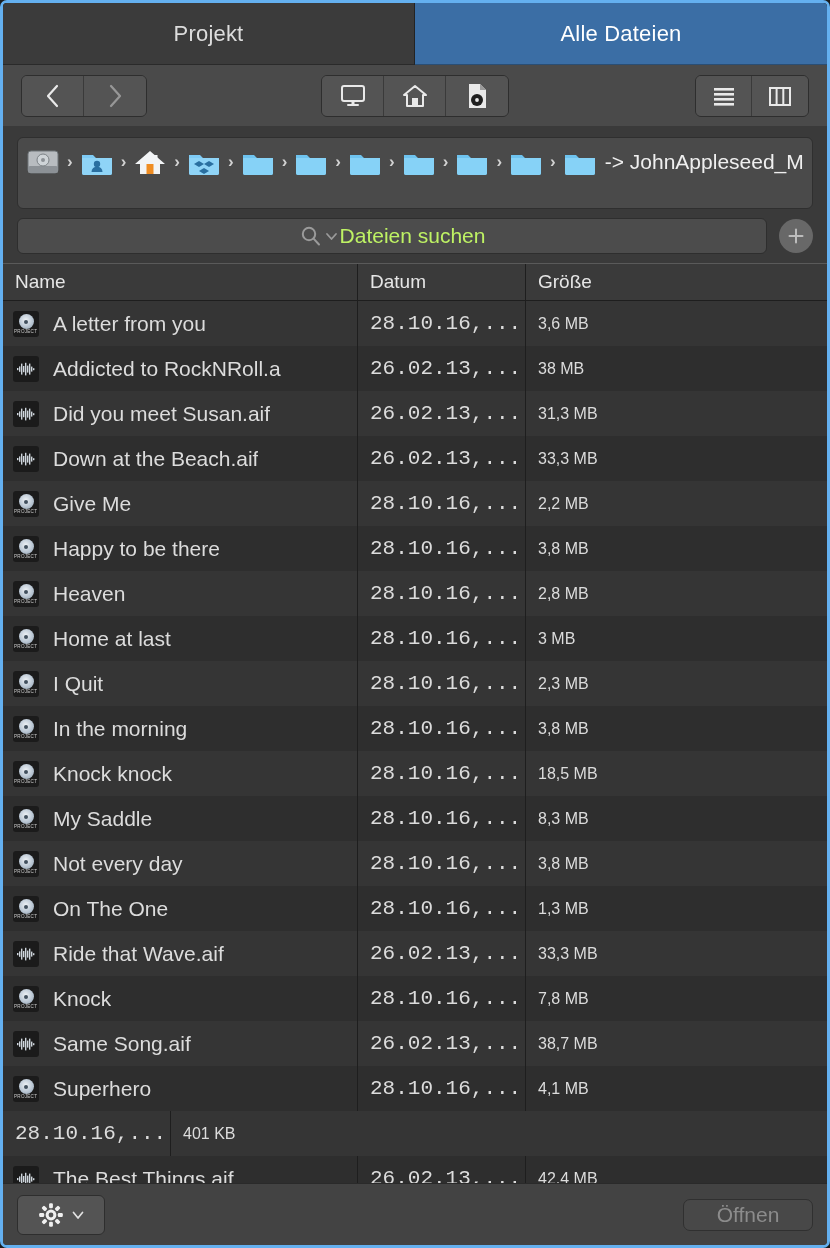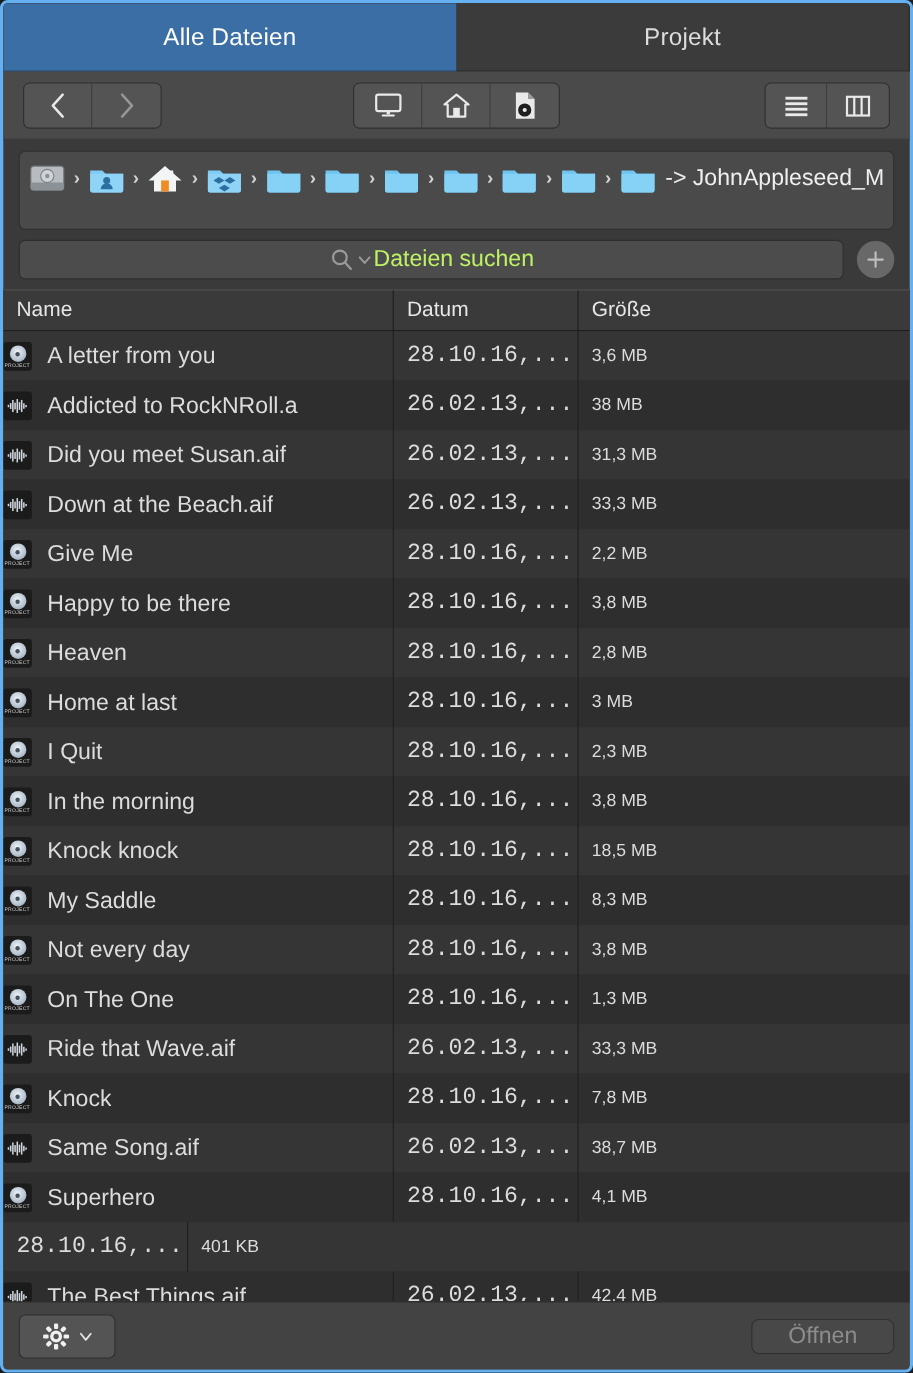--- a/index.html
+++ b/index.html
@@ -126,21 +126,21 @@
   .th { color: #e6e6e6; font-size: 19px; padding-left: 12px; height: 100%; display: flex; align-items: center; }
   .th.c-name { width: 355px; border-right: 1px solid #1e1e1e; }
   .th.c-date { width: 168px; border-right: 1px solid #1e1e1e; }
   .th.c-size { flex: 1 1 auto; }
 
   .tbody { flex: 1 1 auto; overflow: hidden; }
   .row { display: flex; height: 45px; align-items: center; }
   .row.odd  { background: #353535; }
   .row.even { background: #2e2e2e; }
   .cell { height: 100%; display: flex; align-items: center; overflow: hidden; }
-  .cell.c-name { width: 355px; border-right: 1px solid #1e1e1e; }
+  .cell.c-name { width: 355px; border-right: 1px solid #1e1e1e; padding-left: 10px; }
   .cell.c-date { width: 168px; border-right: 1px solid #1e1e1e; padding-left: 12px; }
   .cell.c-size { flex: 1 1 auto; padding-left: 12px; }
   .fname { color: #dcdcdc; font-size: 21px; white-space: nowrap; padding-left: 14px; overflow: hidden; }
   .dtxt  { color: #dcdcdc; font-size: 21px; white-space: nowrap; font-family: Liberation Mono, monospace; }
   .stxt  { color: #dcdcdc; font-size: 16px; white-space: nowrap; }
 
   
   .ficon { width: 26px; height: 26px; flex: 0 0 26px; border-radius: 3px; position: relative; }
   .ficon.project { background: #1b1b1b; display:flex; flex-direction:column; align-items:center; justify-content:center; }
   .ficon.project .disc {
@@ -177,25 +177,25 @@
     display: flex; align-items: center; justify-content: center;
     color: #8c8c8c; font-size: 21px;
   }
 </style>
 </head>
 <body>
 
 <div id="window">
 
   <div class="tabbar">
+    <div class="tab inactive">
+      <span>Projekt</span>
+    </div>
     <div class="tab active">
       <span>Alle Dateien</span>
-    </div>
-    <div class="tab inactive">
-      <span>Projekt</span>
     </div>
   </div>
 
   <div class="toolbar">
 
     <div class="seg nav-group">
       <div class="segbtn">
         <svg width="18" height="28" viewBox="0 0 18 28">
           <polyline points="13,4 4,14 13,24" fill="none" stroke="#e9e9e9" stroke-width="2.2" stroke-linecap="round" stroke-linejoin="round"></polyline>
         </svg>

